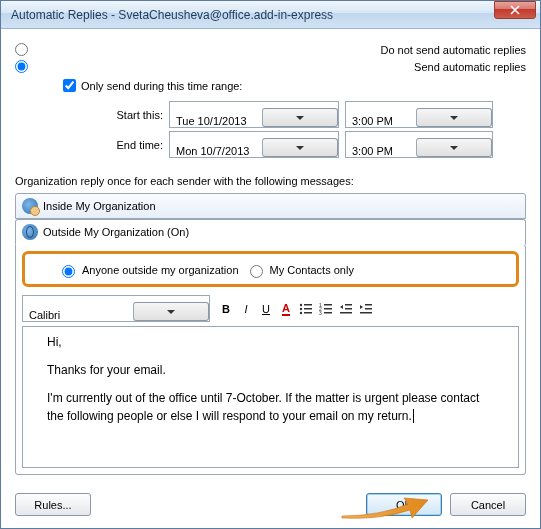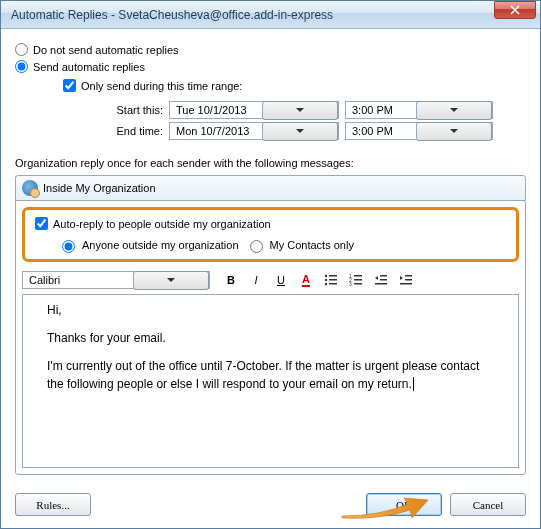--- a/index.html
+++ b/index.html
@@ -53,32 +53,32 @@
     cursor: pointer;
   }
   .close-btn svg { width: 10px; height: 10px; }
   .content {
     flex: 1;
     padding: 12px 14px 10px 14px;
     display: flex;
     flex-direction: column;
     overflow: hidden;
   }
-  .radio-row { display: flex; align-items: center; margin: 2px 0; }
+  .radio-row { display: flex; align-items: center; margin: 2px 0; justify-content: space-between; }
   .radio-row input, .check-row input { margin: 0 5px 0 0; }
   .check-row { display: flex; align-items: center; margin: 4px 0 4px 48px; }
   .timegrid { margin: 2px 0 8px 86px; }
   .timegrid .row { display: flex; align-items: center; margin: 3px 0; }
   .timegrid .lbl { width: 68px; text-align: right; padding-right: 6px; }
   .combo {
     display: inline-flex;
     border: 1px solid #9aa7b5;
     background: #fff;
-    height: 18px;
-    align-items: center;
+    height: 27px;
+    align-items: flex-end;
     margin-right: 6px;
   }
   .combo .val { padding: 0 6px; min-width: 70px; font-size: 11px; }
   .combo .date { min-width: 92px; }
   .combo .btn {
     width: 16px;
     height: 19px;
     border-left: 1px solid #9aa7b5;
     background: linear-gradient(to bottom, #f6f6f6, #e0e0e0);
     display: flex;
@@ -153,21 +153,20 @@
     border: 3px solid #e0871a;
     border-radius: 6px;
     margin: 6px 6px 4px 6px;
     padding: 4px 6px 6px 6px;
   }
   .highlight .row1 { display: flex; align-items: center; }
   .highlight .row2 { display: flex; align-items: center; margin: 4px 0 0 20px; gap: 6px; }
   .toolbar {
     display: flex;
     align-items: center;
-    gap: 5px;
     padding: 4px 6px;
   }
   .toolbar .combo .val { min-width: 110px; }
   .toolbar .combo.small .val { min-width: 24px; }
   .tbtn {
     width: 20px; height: 20px;
     display: flex; align-items: center; justify-content: center;
     cursor: pointer;
     border: 1px solid transparent;
   }
@@ -198,21 +197,20 @@
     height: 23px;
     border: 1px solid #8a98a8;
     background: linear-gradient(to bottom, #fdfdfd, #e5e8ec);
     border-radius: 3px;
     font-size: 11px;
     cursor: pointer;
     padding: 8px 12px;
     display: flex;
     align-items: center;
     justify-content: center;
-    font-family: Liberation Serif, serif;
   }
   .btn.default {
     border: 1px solid #3c7fb1;
     box-shadow: 0 0 0 1px #a3d0f0 inset;
     background: linear-gradient(to bottom, #f4fafd, #cfe7f7);
   }
   
   .anno-arrow {
     position: absolute;
     left: 340px;
@@ -284,28 +282,28 @@
       </div>
     </div>
 
     <div class="sect-label">Organization reply once for each sender with the following messages:</div>
 
     <div class="tabs">
       <div class="tab">
         <span class="ticon person"></span>
         <span>Inside My Organization</span>
       </div>
+      <div class="tab active">
+        <span class="ticon globe"></span>
+        <span>Outside My Organization (On)</span>
+      </div>
     </div>
 
     <div class="tabpanel">
       <div class="highlight">
-        <label class="row1">
-          <input type="checkbox" checked="" style="margin-right: 5px;">
-          <span>Auto-reply to people outside my organization</span>
-        </label>
         <div class="row2">
           <label style="display:flex;align-items:center;gap:4px;margin-left:6px">
             <input type="radio" name="scope" checked="" style="">
             <span>Anyone outside my organization</span>
           </label>
           <label style="display:flex;align-items:center;gap:4px">
             <input type="radio" name="scope" style="">
             <span>My Contacts only</span>
           </label>
         </div>

